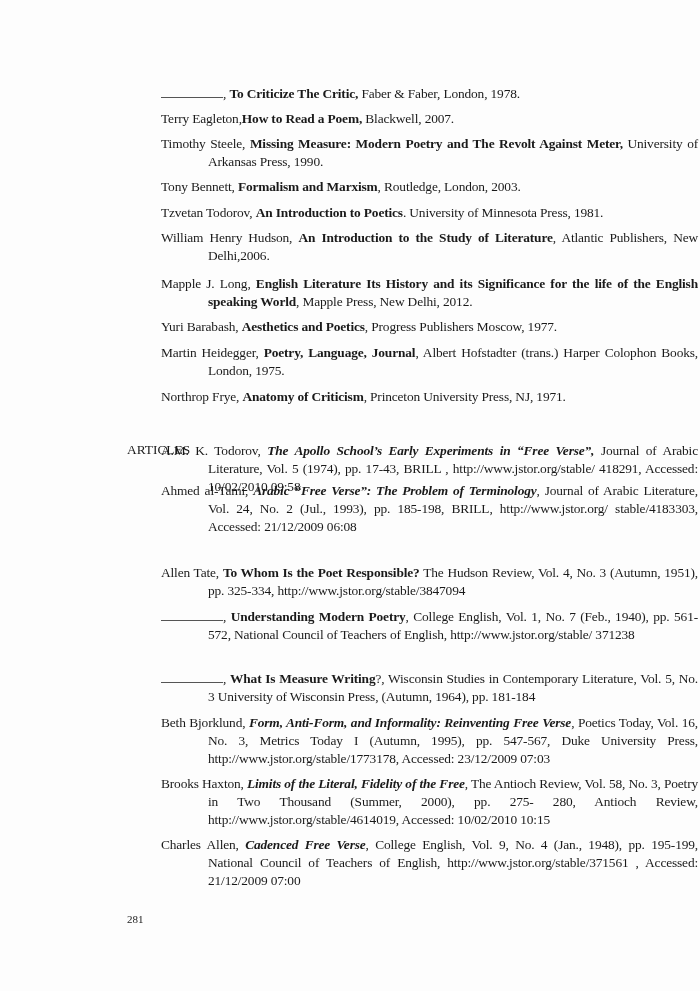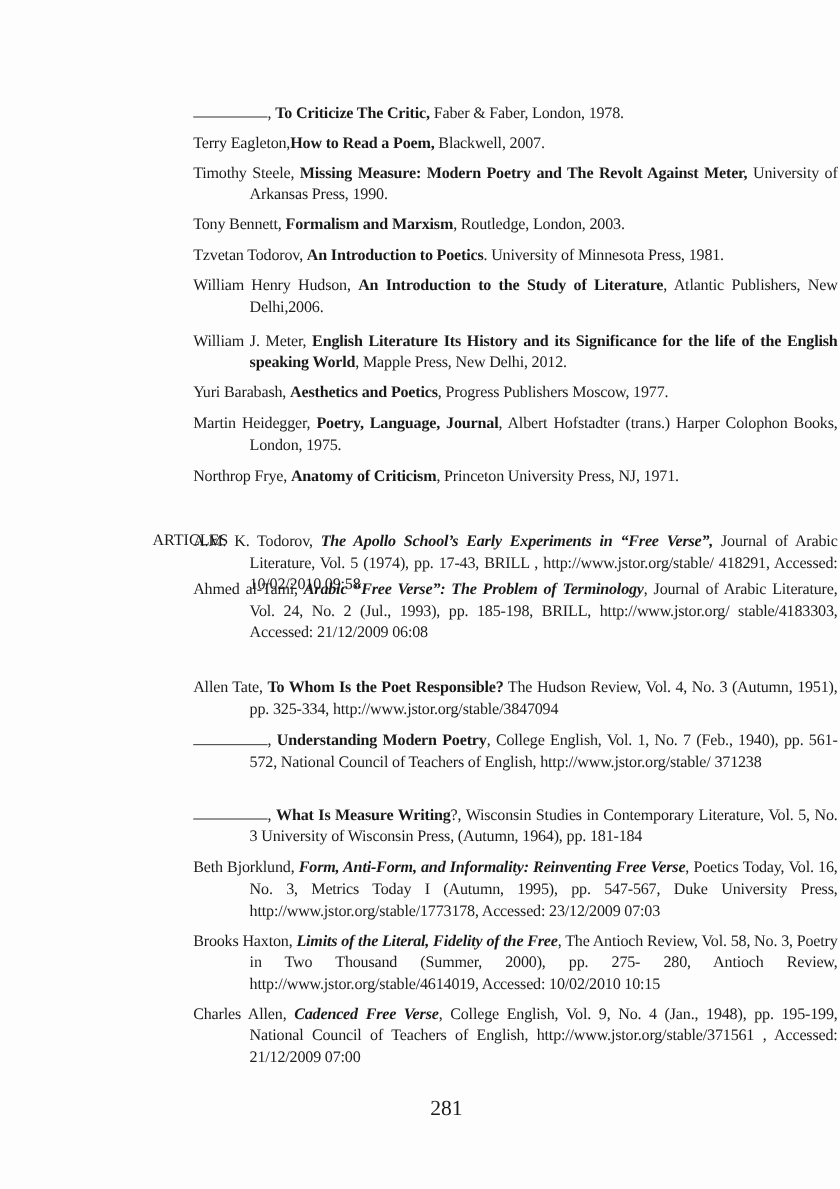--- a/index.html
+++ b/index.html
@@ -15,40 +15,40 @@
       padding-left: 47px; text-indent: -47px;
       text-align: justify; letter-spacing: -0.15px; margin-left: 34px;
     }
     .blank {
       display: inline-block; width: 62px; border-bottom: 1px solid #555;
       height: 11px; vertical-align: baseline; text-indent: 0;
     }
     b { font-weight: bold; }
     .bi { font-weight: bold; font-style: italic; }
     .heading { position: absolute; left: 0; font-size: 13.4px; font-weight: normal; margin-top: 22px; }
-    .page-number { position: absolute; left: 0; width: 490px; text-align: center; top: 913px; font-size: 18px; }
+    .page-number { position: absolute; left: 0; width: 490px; top: 913px; font-size: 11px; }
   </style>
 </head>
 <body>
 
 <div class="page">
 
   <div class="entry" style="top:85px"><span class="blank"></span>, <b>To Criticize The Critic,</b><span> Faber &amp; Faber, London, 1978.</span></div>
 
   <div class="entry" style="top:110px"><span>Terry Eagleton,</span><b>How to Read a Poem,</b><span> Blackwell, 2007.</span></div>
 
   <div class="entry" style="top:135px"><span>Timothy Steele, </span><b>Missing Measure: Modern Poetry and The Revolt Against Meter,</b><span> University of Arkansas Press, 1990.</span></div>
 
   <div class="entry" style="top:178px"><span>Tony Bennett, </span><b>Formalism and Marxism</b><span>, Routledge, London, 2003.</span></div>
 
   <div class="entry" style="top:204px"><span>Tzvetan Todorov, </span><b>An Introduction to Poetics</b><span>. University of Minnesota Press, 1981.</span></div>
 
   <div class="entry" style="top:229px"><span>William Henry Hudson, </span><b>An Introduction to the Study of Literature</b><span>, Atlantic Publishers, New Delhi,2006.</span></div>
 
-  <div class="entry" style="top:275px"><span>William J. Meter, </span><b>English Literature Its History and its Significance for the life of the English speaking World</b><span>, Mapple Press, New Delhi, 2012.</span></div>
+  <div class="entry" style="top:275px"><span>Mapple J. Long, </span><b>English Literature Its History and its Significance for the life of the English speaking World</b><span>, Mapple Press, New Delhi, 2012.</span></div>
 
   <div class="entry" style="top:318px"><span>Yuri Barabash, </span><b>Aesthetics and Poetics</b><span>, Progress Publishers Moscow, 1977.</span></div>
 
   <div class="entry" style="top:344px"><span>Martin Heidegger, </span><b>Poetry, Language, Journal</b><span>, Albert Hofstadter (trans.) Harper Colophon Books, London, 1975.</span></div>
 
   <div class="entry" style="top:388px"><span>Northrop Frye, </span><b>Anatomy of Criticism</b><span>, Princeton University Press, NJ, 1971.</span></div>
 
   <div class="heading" style="top:420px">ARTICLES</div>
 
   <div class="entry" style="top:442px"><span>A.M. K. Todorov, </span><span class="bi">The Apollo School’s Early Experiments in “Free Verse”,</span><span> Journal of Arabic Literature, Vol. 5 (1974), pp. 17-43, BRILL , http://www.jstor.org/stable/ 418291,  Accessed: 10/02/2010 09:58</span></div>

